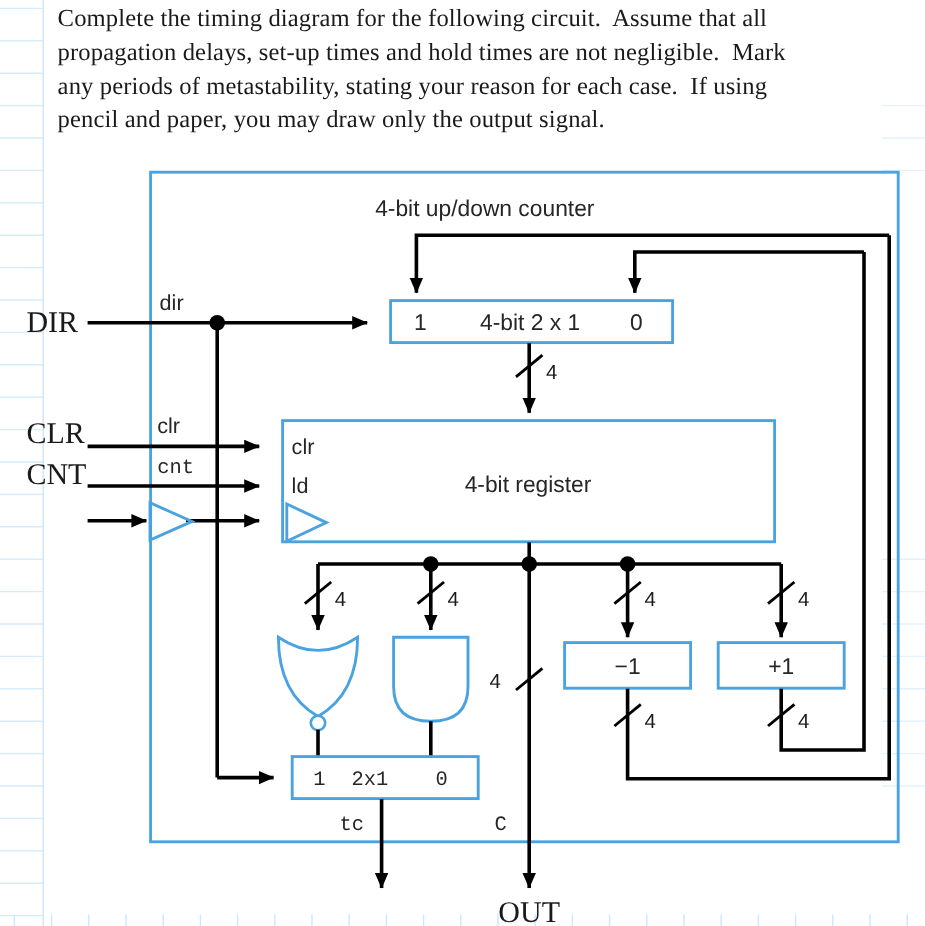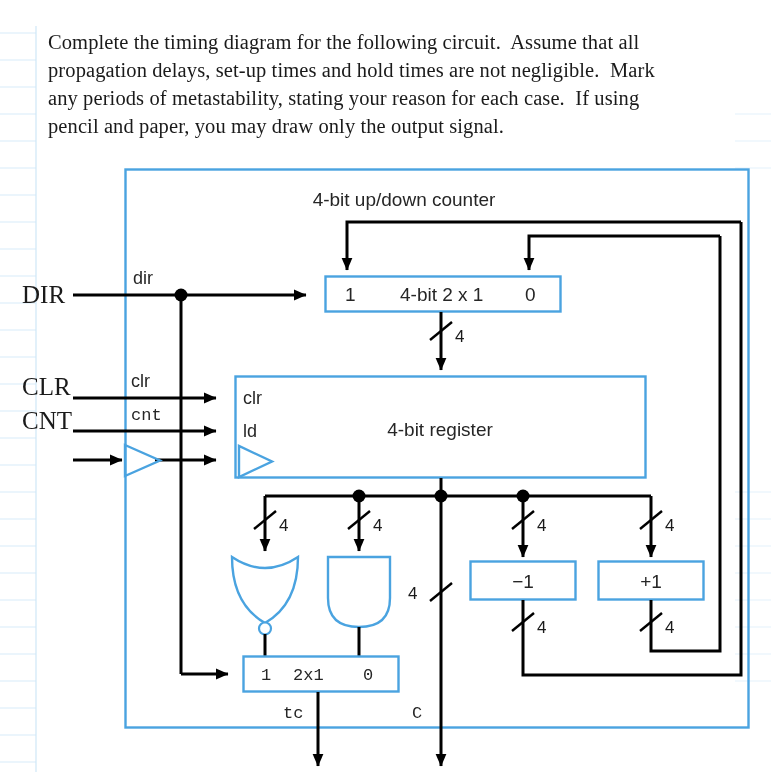--- a/index.html
+++ b/index.html
@@ -13,21 +13,20 @@
     position: relative;
     overflow: hidden;
     font-family: "Liberation Serif", serif;
   }
   #page {
     position: absolute;
     left: 0; top: 0;
     width: 771px;
     height: 620px;
     background: #ffffff;
-    margin-top: 26px;
   }
   
   .paper-bg {
     position: absolute;
     left: 0; top: 0;
     width: 771px; height: 772px;
     pointer-events: none;
   }
   .prompt-text {
     position: absolute;

